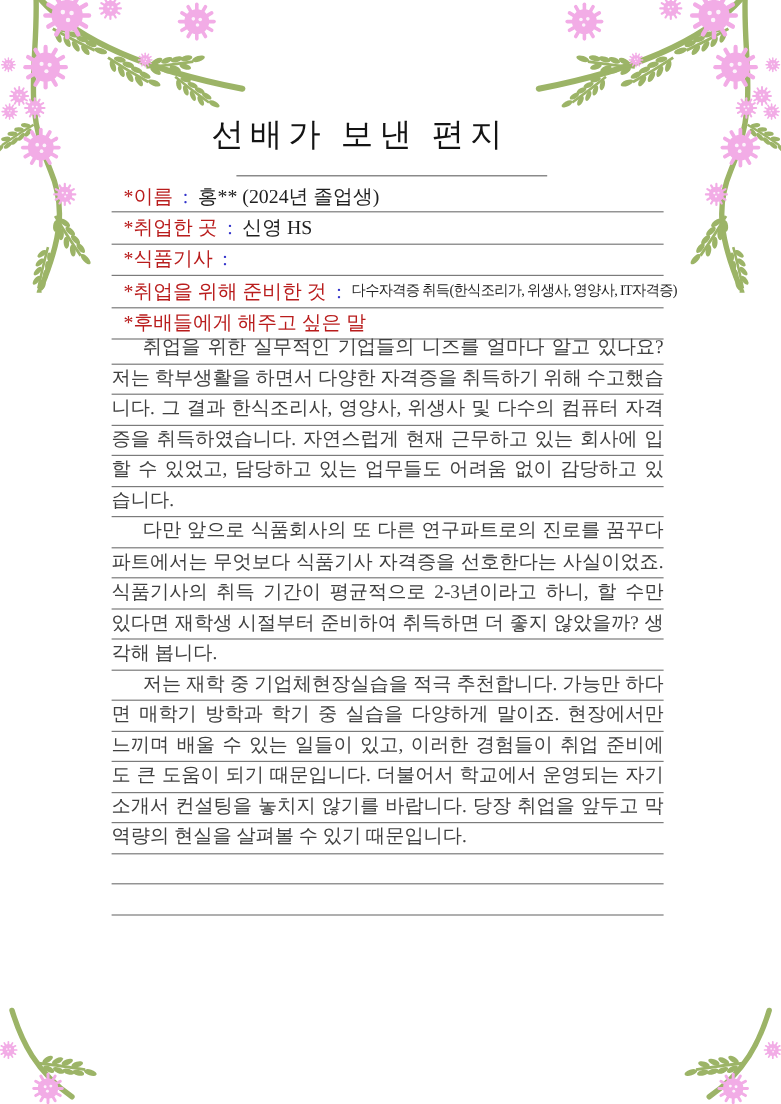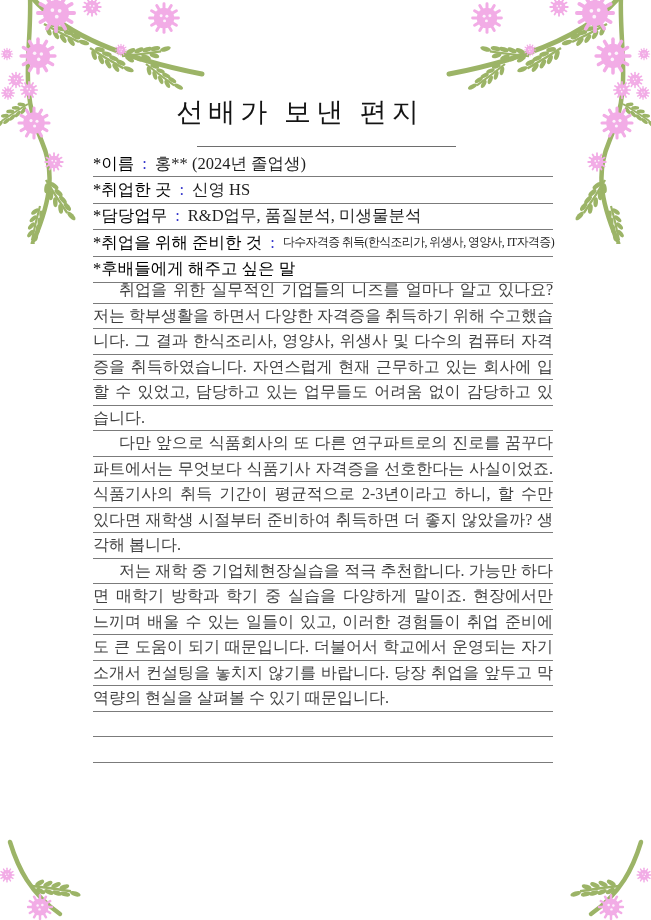--- a/index.html
+++ b/index.html
@@ -22,21 +22,21 @@
   .title-underline{
     position:absolute;top:146px;left:197px;width:259px;height:0;
     border-top:1.5px solid #6e6e6e;
   }
   
   .fields{position:absolute;left:93px;top:151px;width:460px;}
   .field-row{
     height:25.4px;border-bottom:1px solid #7b7b7b;
     display:flex;align-items:center;font-size:16.5px;white-space:nowrap;
   }
-  .field-label{color:#000000;}
+  .field-label{color:#b91c1c;margin-left:10px;}
   .field-sep{color:#3233cb;margin:0 8px;}
   .field-value{color:#1f1f1f;}
   .field-value.small{
     font-size:12.5px;letter-spacing:-0.6px;display:inline-block;
     transform:scaleX(0.95);transform-origin:0 50%;
   }
   
   .letter{position:absolute;left:93px;top:278px;width:460px;color:#404040;}
   .ln{
     height:24.5px;line-height:24px;font-size:16px;
@@ -136,23 +136,22 @@
       <span class="field-label">*이름</span>
       <span class="field-sep">:</span>
       <span class="field-value">홍** (2024년 졸업생)</span>
     </div>
     <div class="field-row">
       <span class="field-label">*취업한 곳</span>
       <span class="field-sep">:</span>
       <span class="field-value">신영 HS</span>
     </div>
     <div class="field-row">
-      <span class="field-label">*담당업무</span>
+      <span class="field-label">*식품기사</span>
       <span class="field-sep">:</span>
-      <span class="field-value">R&amp;D업무, 품질분석, 미생물분석</span>
     </div>
     <div class="field-row">
       <span class="field-label">*취업을 위해 준비한 것</span>
       <span class="field-sep">:</span>
       <span class="field-value small">다수자격증 취득(한식조리가, 위생사, 영양사, IT자격증)</span>
     </div>
     <div class="field-row">
       <span class="field-label">*후배들에게 해주고 싶은 말</span>
     </div>
   </div>

